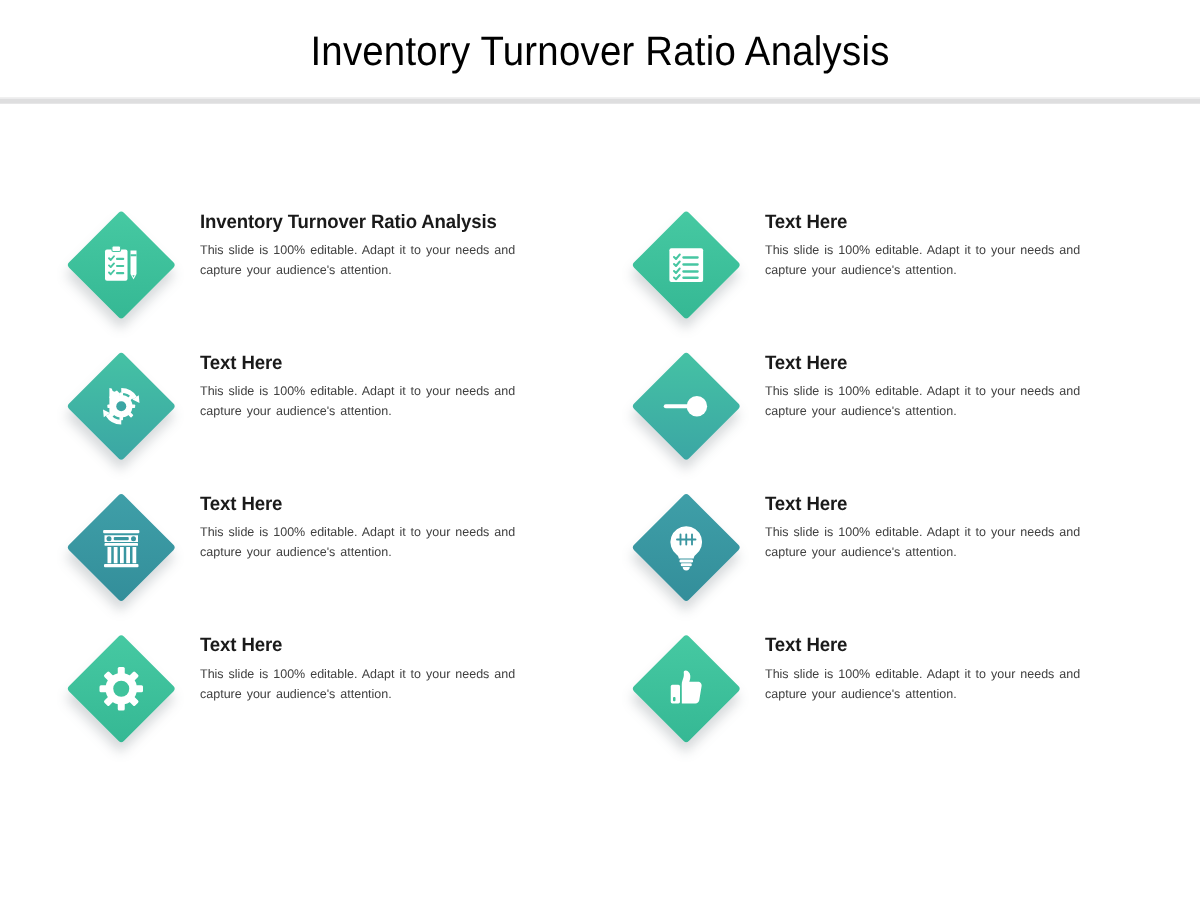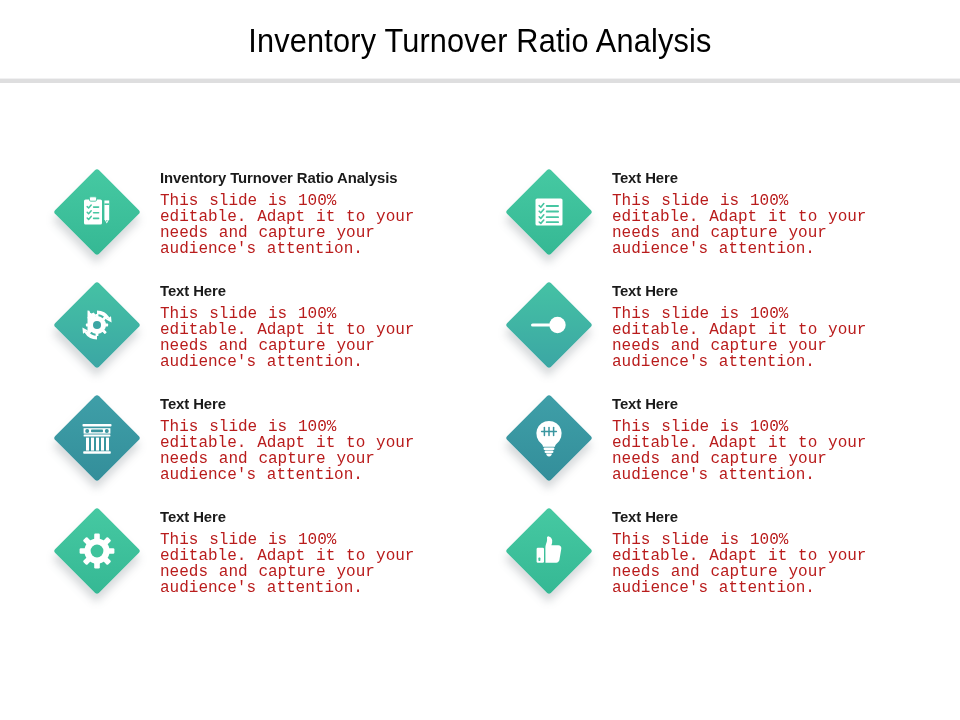--- a/index.html
+++ b/index.html
@@ -120,25 +120,25 @@
     font-size: 15.5px;
     font-weight: 700;
     color: #1a1a1a;
     margin: 0 0 6px 0;
     letter-spacing: -0.1px;
     transform: scaleX(0.96);
     transform-origin: left center;
     white-space: nowrap;
   }
   .item-body {
-    font-family: Liberation Mono, monospace;
-    font-size: 16px;
+    font-family: Liberation Sans, sans-serif;
+    font-size: 10px;
     font-weight: 400;
     line-height: 16px;
-    color: #b91c1c;
+    color: #404040;
     margin: 0;
     width: 268px;
     word-spacing: 1.2px;
   }
 </style>
 </head>
 <body>
 
 <div class="slide-header">
   <div class="slide-title">Inventory Turnover Ratio Analysis</div>

